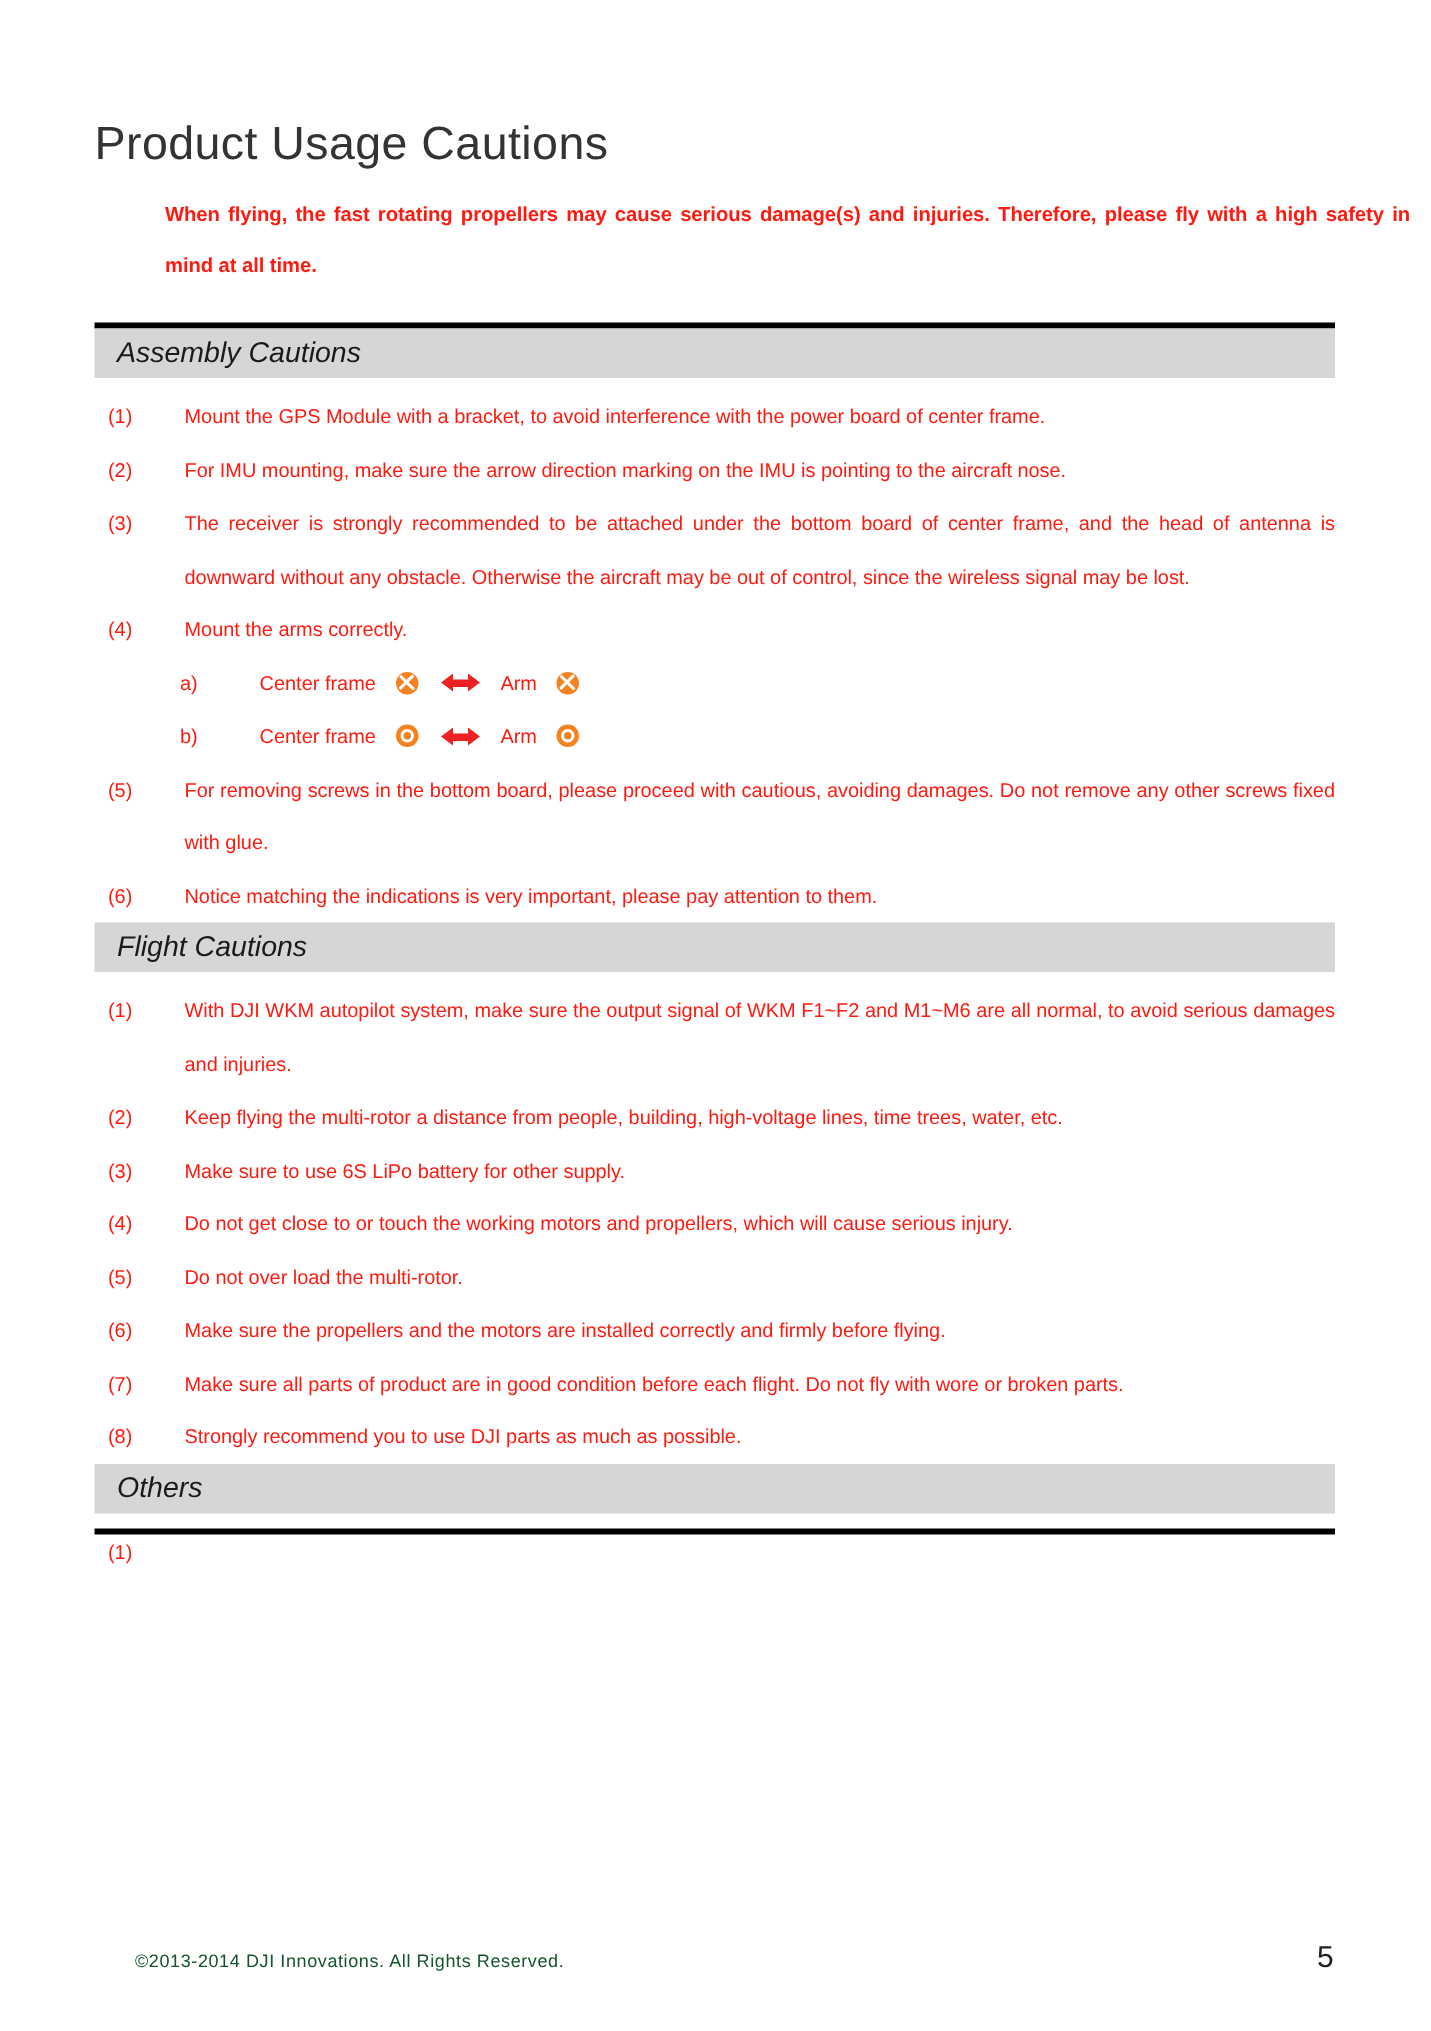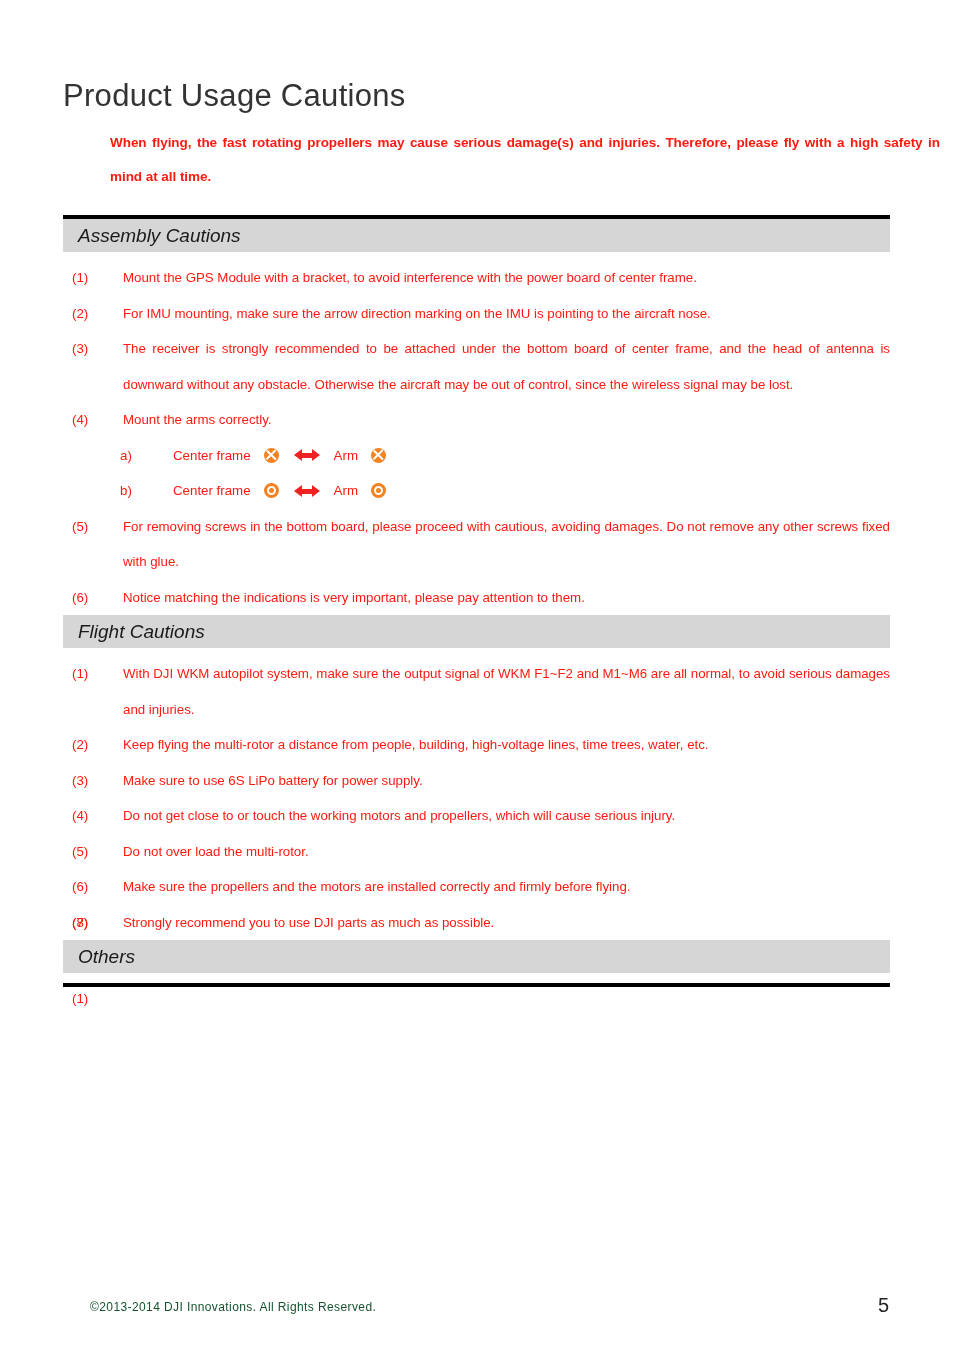--- a/index.html
+++ b/index.html
@@ -299,40 +299,41 @@
         <span>With DJI WKM autopilot system, make sure the output signal of WKM F1~F2 and M1~M6 are all normal, to avoid serious damages and injuries.</span>
       </div>
 
       <div class="item">
         <span class="marker">(2)</span>
         <span>Keep flying the multi-rotor a distance from people, building, high-voltage lines, time trees, water, etc.</span>
       </div>
 
       <div class="item">
         <span class="marker">(3)</span>
-        <span>Make sure to use 6S LiPo battery for power supply.</span>
+        <span>Make sure to use 6S LiPo battery for other supply.</span>
       </div>
 
       <div class="item">
         <span class="marker">(4)</span>
         <span>Do not get close to or touch the working motors and propellers, which will cause serious injury.</span>
       </div>
 
       <div class="item">
         <span class="marker">(5)</span>
         <span>Do not over load the multi-rotor.</span>
       </div>
 
       <div class="item">
         <span class="marker">(6)</span>
         <span>Make sure the propellers and the motors are installed correctly and firmly before flying.</span>
       </div>
 
       <div class="item">
         <span class="marker">(7)</span>
+        <span>Make sure all parts of product are in good condition before each flight. Do not fly with wore or broken parts.</span>
       </div>
 
       <div class="item">
         <span class="marker">(8)</span>
         <span>Strongly recommend you to use DJI parts as much as possible.</span>
       </div>
 
     </div>
 
     <div class="section-header">Others</div>

